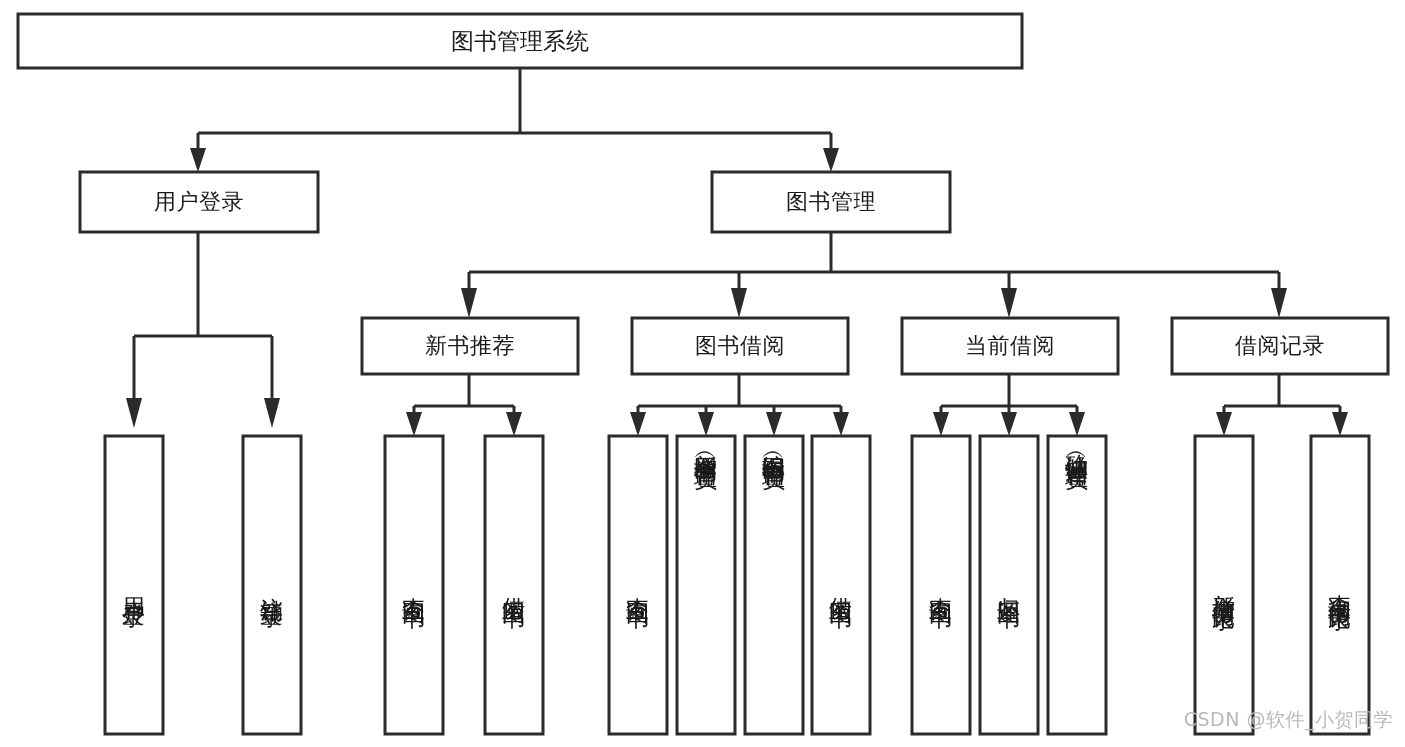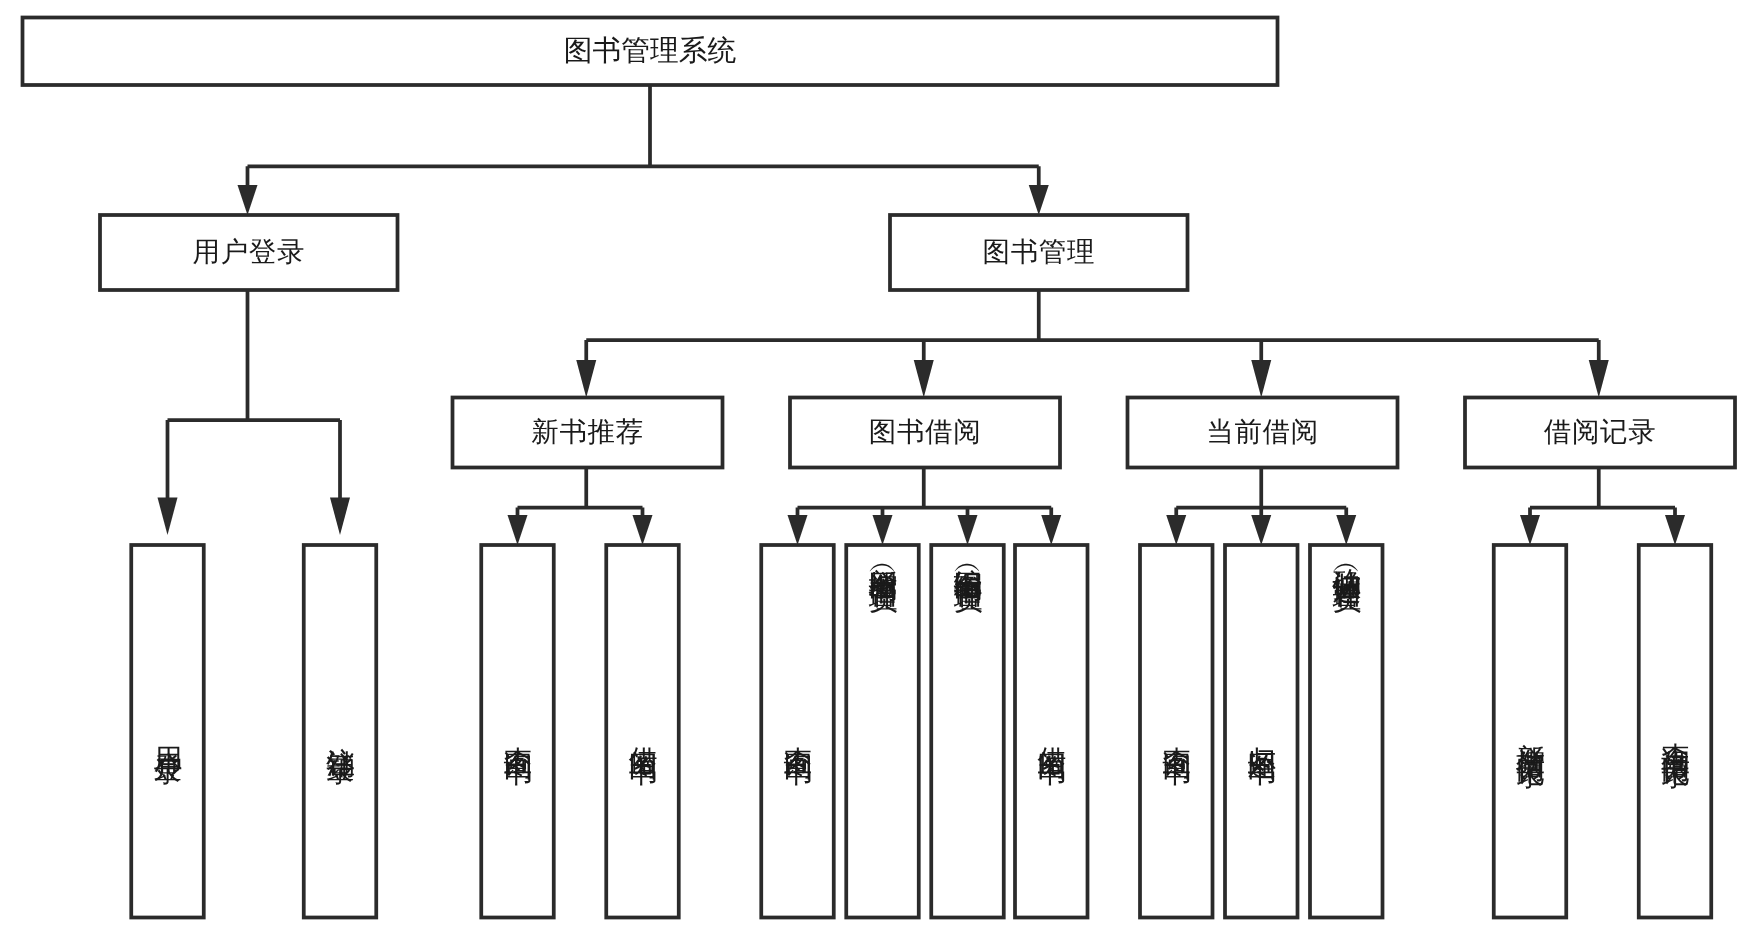--- a/index.html
+++ b/index.html
@@ -246,14 +246,15 @@
     <span class="leaf-label" style="letter-spacing:2px;">确认归还（管理员）</span>
   </div>
 
   <div class="leaf-label-wrap" style="left:1195px;top:436px;width:58px;height:298px;">
     <span class="leaf-label">新增借阅记录</span>
   </div>
   <div class="leaf-label-wrap" style="left:1311px;top:436px;width:58px;height:298px;">
     <span class="leaf-label">查询借阅记录</span>
   </div>
 
+  <div class="watermark">CSDN @软件_小贺同学</div>
 
 </div>
 
 </body></html>

